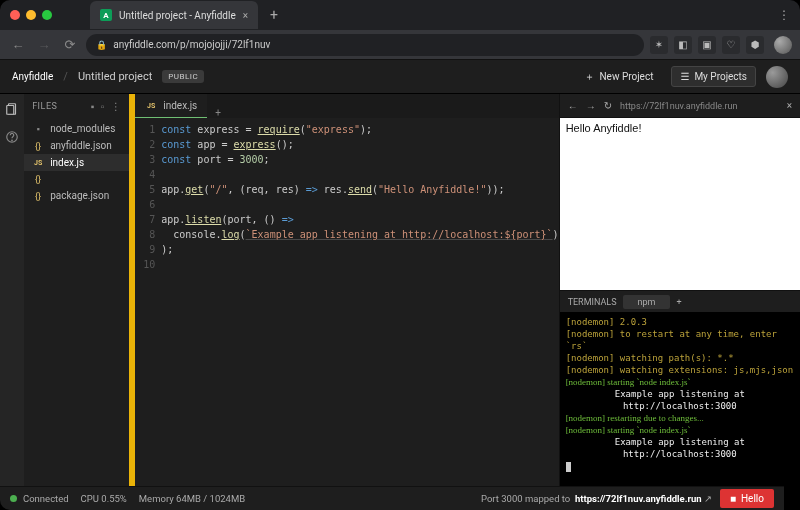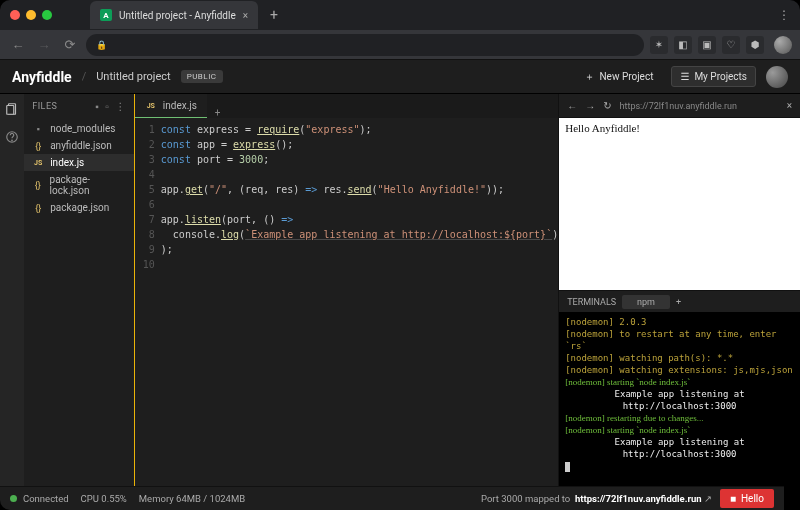--- a/index.html
+++ b/index.html
@@ -20,33 +20,33 @@
   .chrome-url { height:30px; background:#35363a; display:flex; align-items:center; padding:0 8px; gap:6px; border-bottom:1px solid #111;}
   .nav-btn { width:20px; text-align:center; color:#8a8a8a; font-size:13px; cursor:pointer; }
   .urlbar { flex:1; height:22px; background:#202124; border-radius:11px; display:flex; align-items:center; padding:0 10px; gap:6px; color:#ccc; font-size:10px; }
   .lock { color:#8a8a8a; font-size:9px; }
   .ext { display:flex; gap:6px; color:#bbb; font-size:11px; }
   .ext span { width:18px; height:18px; display:flex; align-items:center; justify-content:center; background:#2a2b2e; border-radius:3px; cursor:pointer; font-size:10px;}
   .avatar { width:18px; height:18px; border-radius:50%; background:#777; background-image:radial-gradient(circle at 30% 30%,#aaa,#555); margin-left:4px;}
 
   
   .app-header { height:34px; background:#1e1e1e; display:flex; align-items:center; padding:0 12px; gap:10px; color:#ccc; font-size:11px; border-bottom:1px solid #000;}
-  .brand { font-weight:700; font-size:14px; color:#fff; }
+  .brand { font-weight:400; font-size:10px; color:#fff; }
   .slash { color:#555; }
   .badge { background:#3a3a3a; color:#ccc; font-size:8px; padding:2px 6px; border-radius:3px; letter-spacing:.5px;}
   .hdr-right { margin-left:auto; display:flex; align-items:center; gap:10px;}
   .hdr-btn { background:#2e2e2e; border:1px solid #444; color:#ddd; font-size:10px; padding:4px 8px; border-radius:3px; display:flex; align-items:center; gap:5px; cursor:pointer;}
   .hdr-btn.plain { background:transparent; border:none;}
   .avatar2 { width:22px; height:22px; border-radius:50%; background:#666; background-image:radial-gradient(circle at 30% 30%,#9a9a9a,#444);}
 
   
   .main { position:absolute; top:94px; bottom:24px; left:0; right:0; display:flex; background:#1e1e1e;}
   .rail { width:28px; background:#252525; display:flex; flex-direction:column; align-items:center; padding-top:8px; gap:14px; color:#888; font-size:12px;}
   .rail span { cursor:pointer;}
-  .files { width:128px; background:#1e1e1e; border-right:1px solid #eab308; display:flex; flex-direction:column;}
+  .files { width:128px; background:#1e1e1e; border-right:6px solid #eab308; display:flex; flex-direction:column;}
   .files-hdr { height:24px; display:flex; align-items:center; padding:0 8px; font-size:9px; color:#999; letter-spacing:.5px; gap:6px;}
   .files-hdr .ic { margin-left:auto; display:flex; gap:6px; color:#888; font-size:10px;}
   .files-hdr .ic span{cursor:pointer;}
   .tree { padding:2px 0;}
   .node { display:flex; align-items:center; gap:6px; padding:3px 8px; font-size:10px; color:#bbb; cursor:pointer;}
   .node.sel { background:#2d2d2d; color:#fff;}
   .ficon { width:12px; text-align:center; font-size:9px;}
   .folder .ficon{color:#888;}
   .json .ficon{color:#e2c26b;}
   .js .ficon{color:#e2c26b; font-weight:700; font-size:7px;}
@@ -61,21 +61,21 @@
   .code { flex:1; color:#ccc; white-space:pre;}
   .kw { color:#5a9bd4;}
   .fn { color:#dcdcaa;text-decoration:underline;}
   .st { color:#ce9178;}
   .nm { color:#b5cea8;}
   .tmpl { color:#ce9178; text-decoration:underline; text-decoration-color:#494949;}
 
   .right { width:280px; display:flex; flex-direction:column; border-left:1px solid #111;}
   .prev-bar { height:24px; background:#1e1e1e; display:flex; align-items:center; gap:8px; padding:0 8px; color:#aaa; font-size:10px; border-bottom:1px solid #111;}
   .prev-bar .url { flex:1; color:#888; font-size:9px;}
-  .preview { flex:0 0 172px; background:#fff; color:#111; font-size:11px; padding:4px 6px; font-family:Liberation Serif, serif;}
+  .preview { flex:0 0 172px; background:#fff; color:#111; font-size:11px; padding:4px 6px; font-family:Liberation Sans, sans-serif;}
   .term-tabs { height:22px; background:#1e1e1e; display:flex; align-items:center; gap:6px; padding:0 8px; font-size:9px; color:#aaa; border-top:1px solid #111;}
   .chip { background:#333; padding:2px 15px; border-radius:2px; font-size:9px;}
   .terminal { flex:1; background:#000; padding:4px 6px; font-size:9px; line-height:12px; color:#ccc; overflow:hidden;}
   .cY{color:#bba23a;} .cG{color:#6fbf3b;font-family:Liberation Serif, serif;} .cW{color:#eee;text-align:center;}
   .cursor{display:inline-block;width:5px;height:10px;background:#ccc;vertical-align:middle;}
 
   .status { position:absolute; bottom:0; left:0; right:16px; height:24px; background:#1e1e1e; display:flex; align-items:center; padding:0 10px; font-size:9.5px; color:#aaa; border-top:1px solid #111;}
   .status .dot{width:7px;height:7px;border-radius:50%;background:#4caf50;margin-right:6px;}
   .status .right-s{margin-left:auto;display:flex;align-items:center;gap:8px;}
   .stop{background:#d33;color:#fff;padding:4px 10px;border-radius:2px;font-size:10px;display:flex;align-items:center;gap:5px;cursor:pointer;}
@@ -98,20 +98,21 @@
   <span class="newtab">+</span>
   <span class="dots3">⋮</span>
 </div>
 
 <div class="chrome-url">
   <span class="nav-btn">←</span>
   <span class="nav-btn" style="opacity:.4">→</span>
   <span class="nav-btn">⟳</span>
   <div class="urlbar">
     <span class="lock">🔒</span>
+    <span>anyfiddle.com/p/mojojojji/72lf1nuv</span>
   </div>
   <div class="ext">
     <span>✶</span>
     <span>◧</span>
     <span>▣</span>
     <span>♡</span>
     <span>⬢</span>
   </div>
   <div class="avatar"></div>
 </div>
@@ -168,21 +169,20 @@
         <div class="node json">
           <span class="ficon">{}</span>
           <span>anyfiddle.json</span>
         </div>
         <div class="node js sel">
           <span class="ficon">JS</span>
           <span>index.js</span>
         </div>
         <div class="node json">
           <span class="ficon">{}</span>
-          <span>package-lock.json</span>
         </div>
         <div class="node json">
           <span class="ficon">{}</span>
           <span>package.json</span>
         </div>
       </div>
   </div>
 
   <div class="center">
     <div class="tabs">

